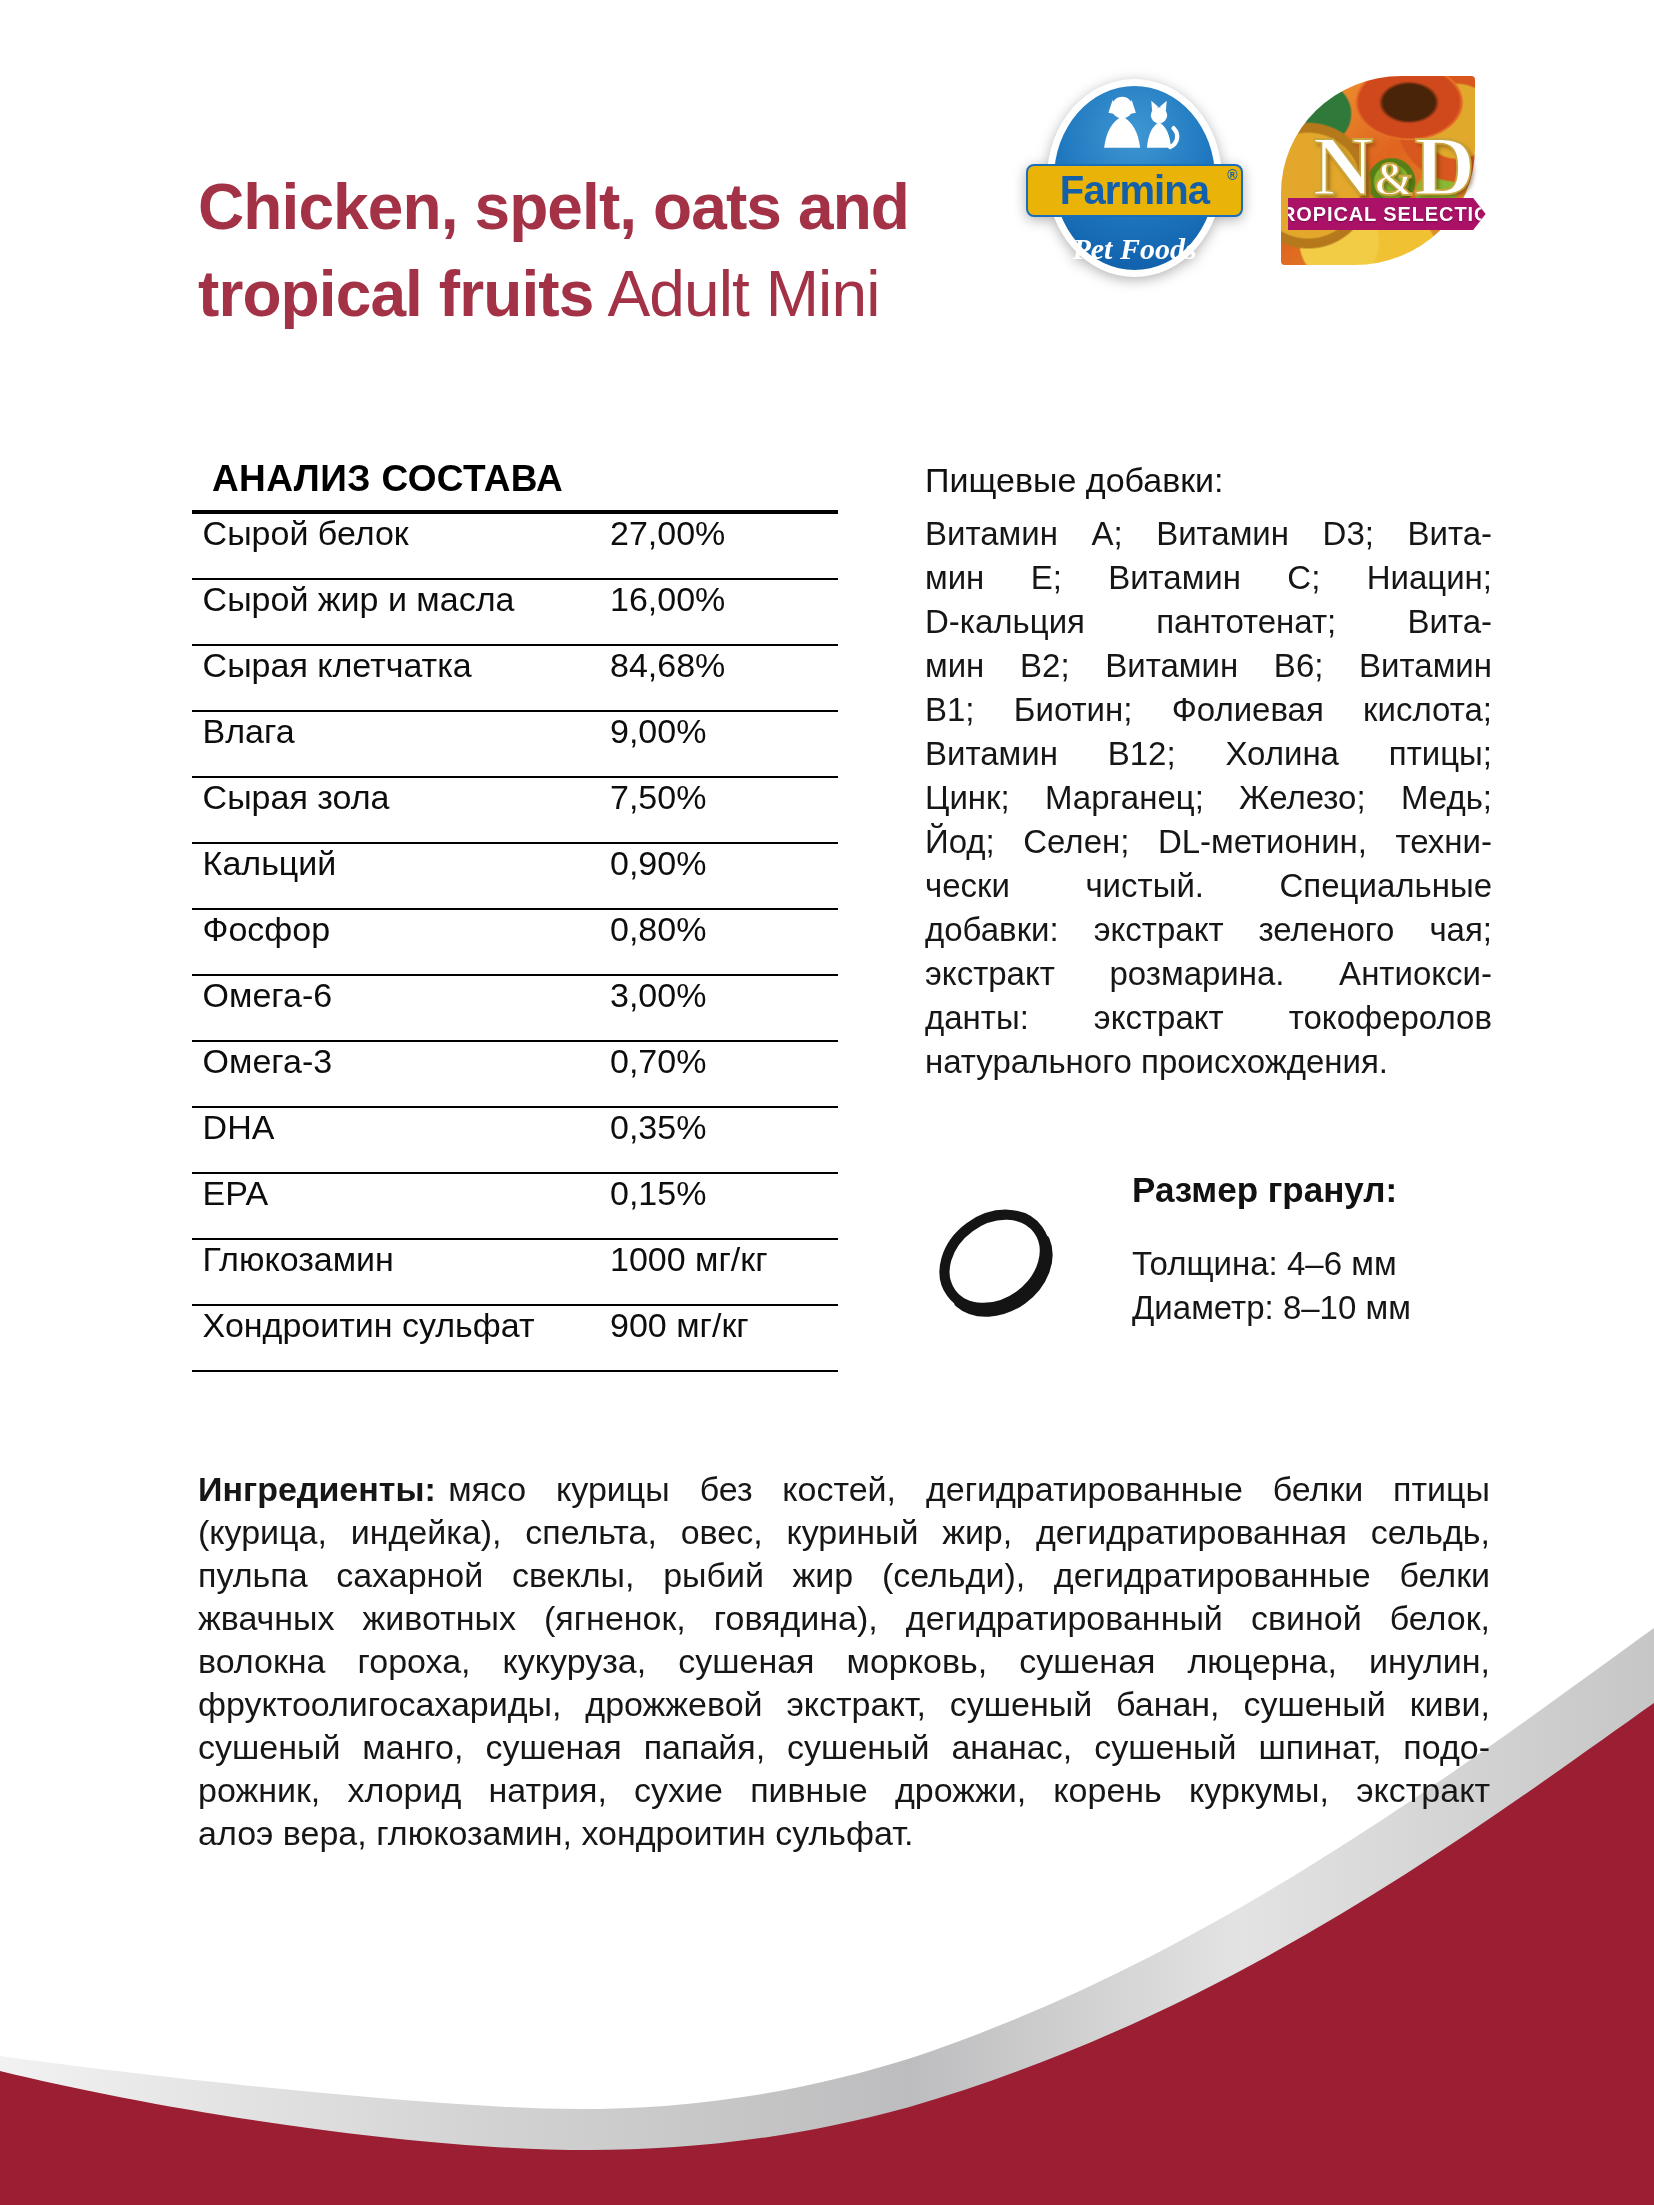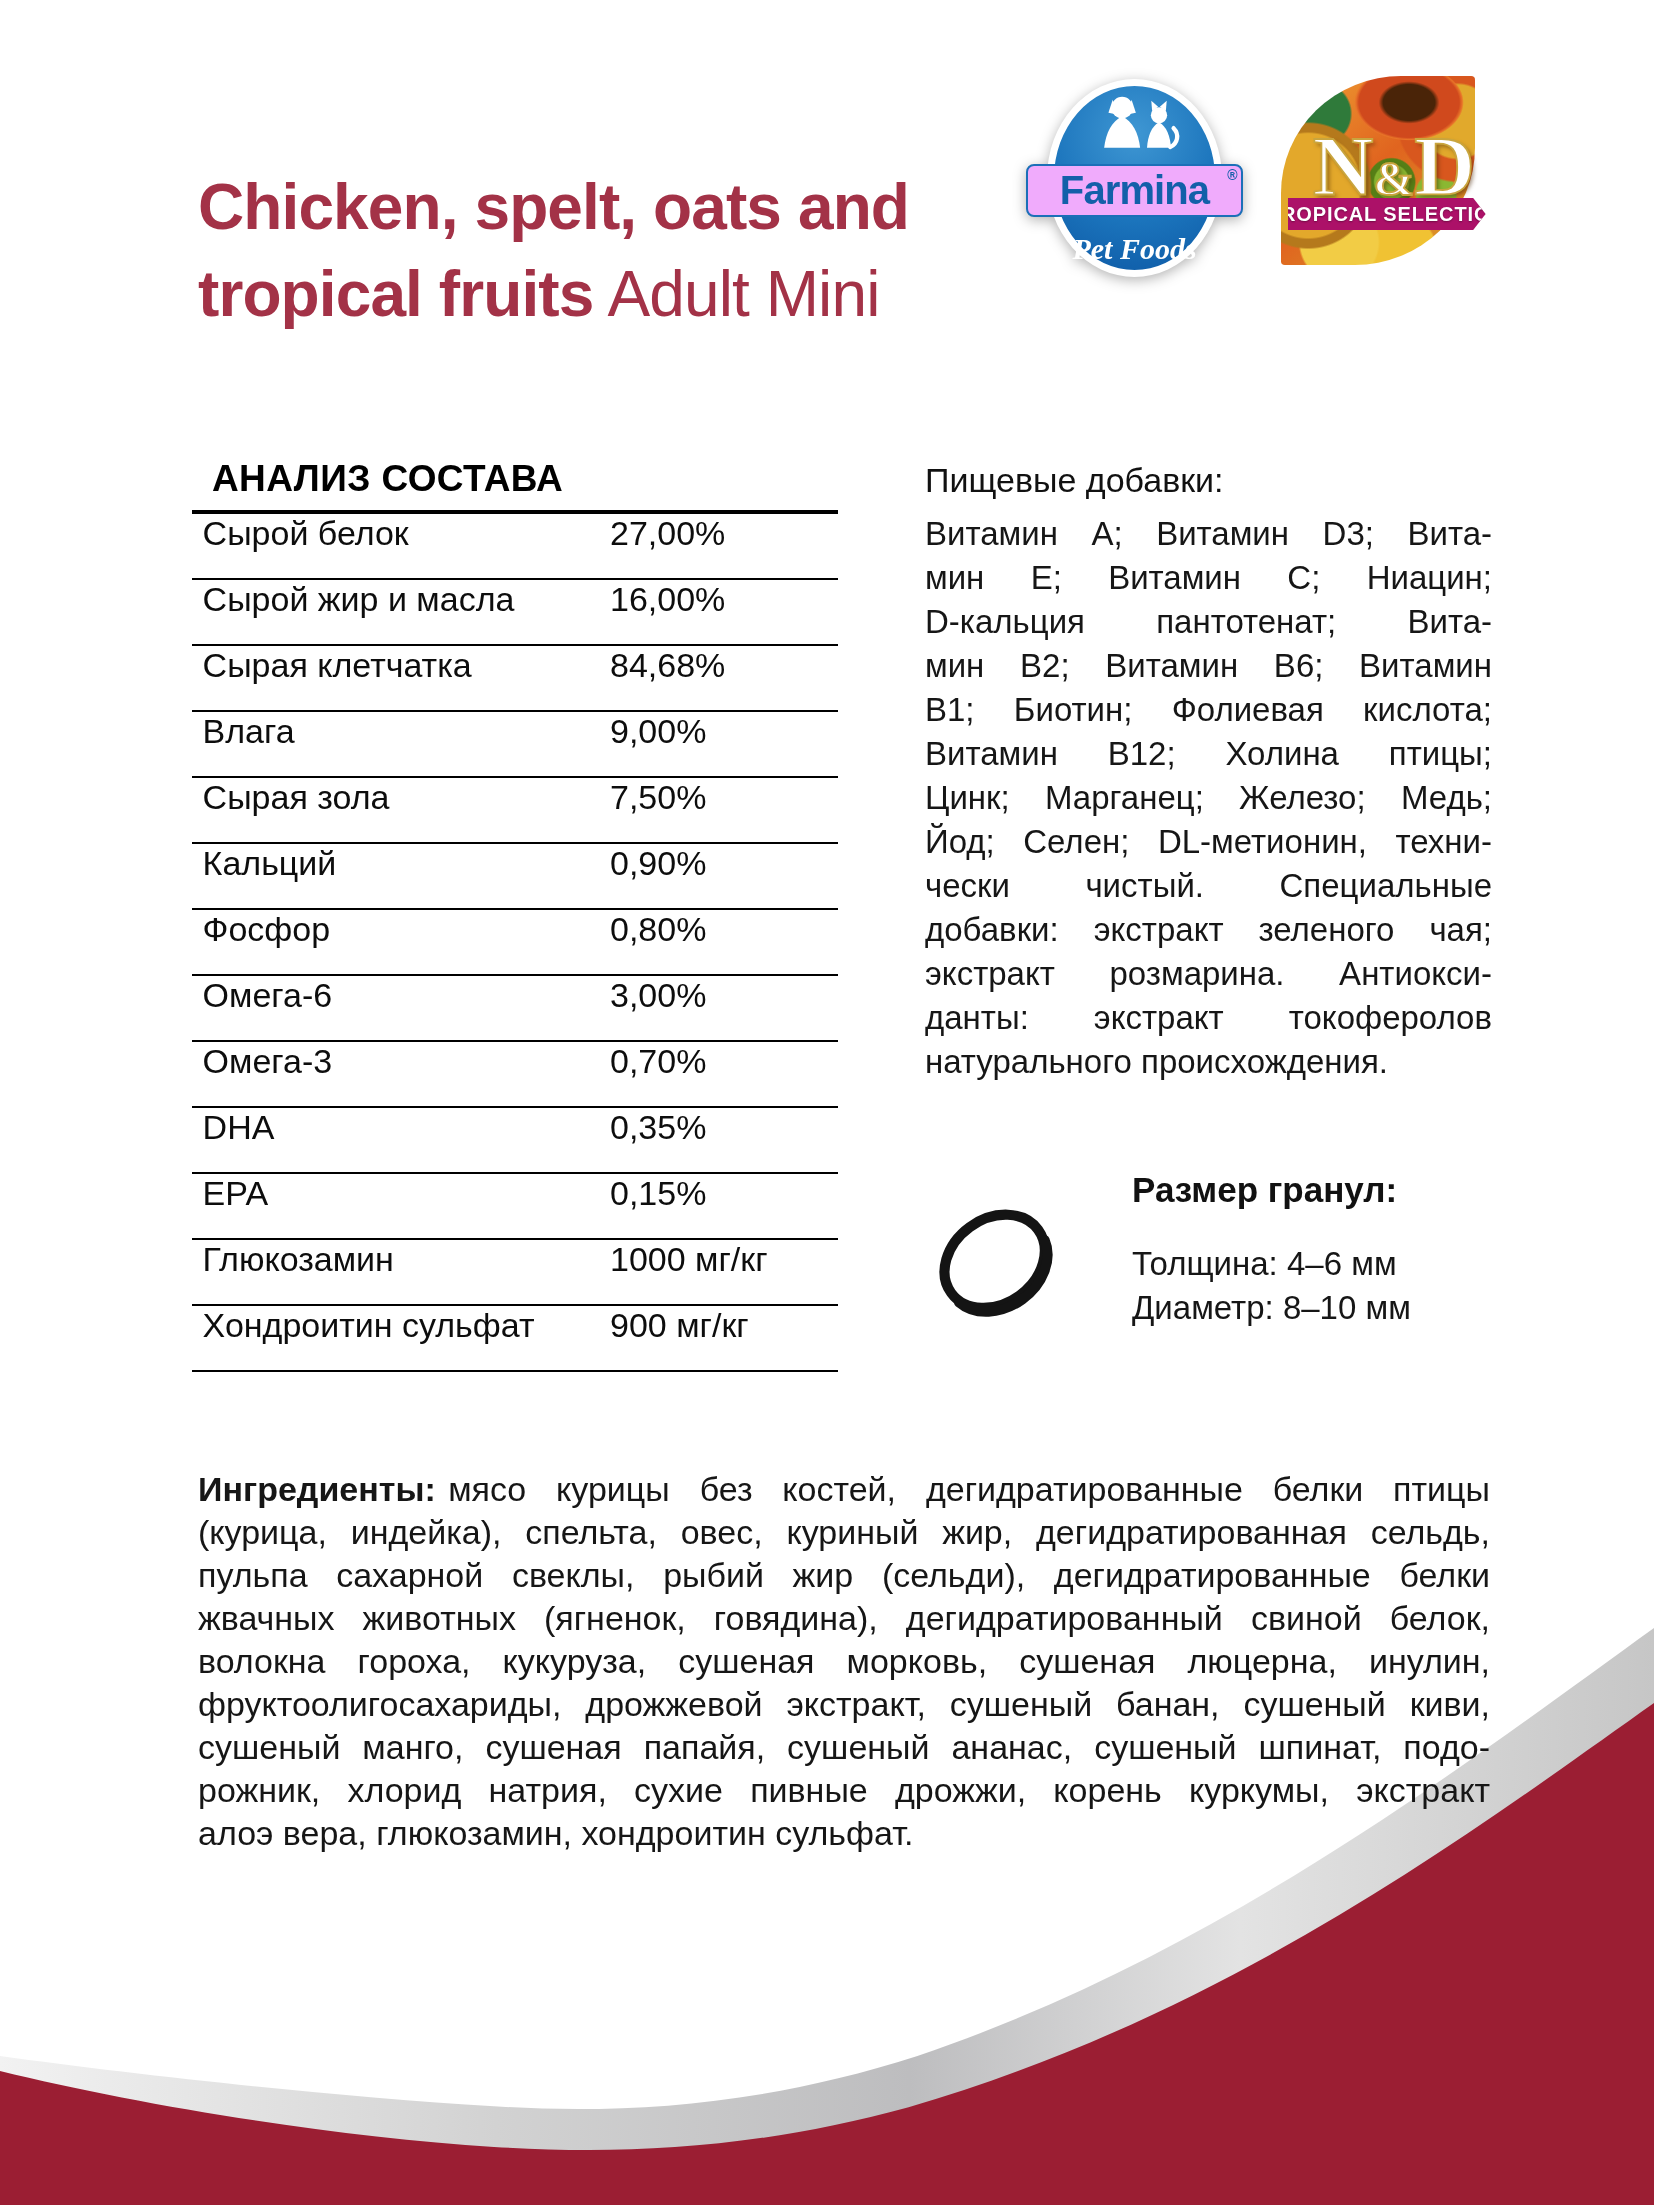--- a/index.html
+++ b/index.html
@@ -16,21 +16,21 @@
   .title .bold { font-weight:700; }
   .title .reg  { font-weight:400; margin-left:14px; }
 
   
   .farmina { position:absolute; left:1026px; top:79px; width:217px; height:198px;
              filter:drop-shadow(0 3.5px 6.2px rgba(0,0,0,.30)); }
   .f-circle { position:absolute; left:21px; top:0; width:175px; height:198px; border-radius:50%;
               background:radial-gradient(circle at 50% 26%, #3f97d3 0%, #1b74bc 55%, #0d58a4 100%);
               border:7px solid #fff; }
   .f-pets { position:absolute; left:56px; top:14px; width:106px; height:72px; }
-  .f-band { position:absolute; left:0; top:85px; width:217px; height:53px; background:#f0abfc;
+  .f-band { position:absolute; left:0; top:85px; width:217px; height:53px; background:#eab308;
             border:2.6px solid #1b6fb8; border-radius:8px; display:flex; align-items:center; justify-content:center; }
   .f-band .brand { color:#135fa9; font-weight:700; font-size:40px; letter-spacing:-0.9px; }
   .f-reg { position:absolute; right:3.5px; top:0.9px; color:#135fa9; font-size:14px; font-weight:700; }
   .f-sub { position:absolute; left:21px; right:21px; top:153px; text-align:center; color:#fff;
            font-family:"Liberation Serif", serif; font-style:italic; font-weight:700; font-size:30px; }
 
   
   .nd { position:absolute; left:1281px; top:76px; width:194px; height:189px; }
   .nd-leaf { position:absolute; inset:0; border-radius:62% 2% 62% 2% / 62% 2% 62% 2%; overflow:hidden;
     background:

